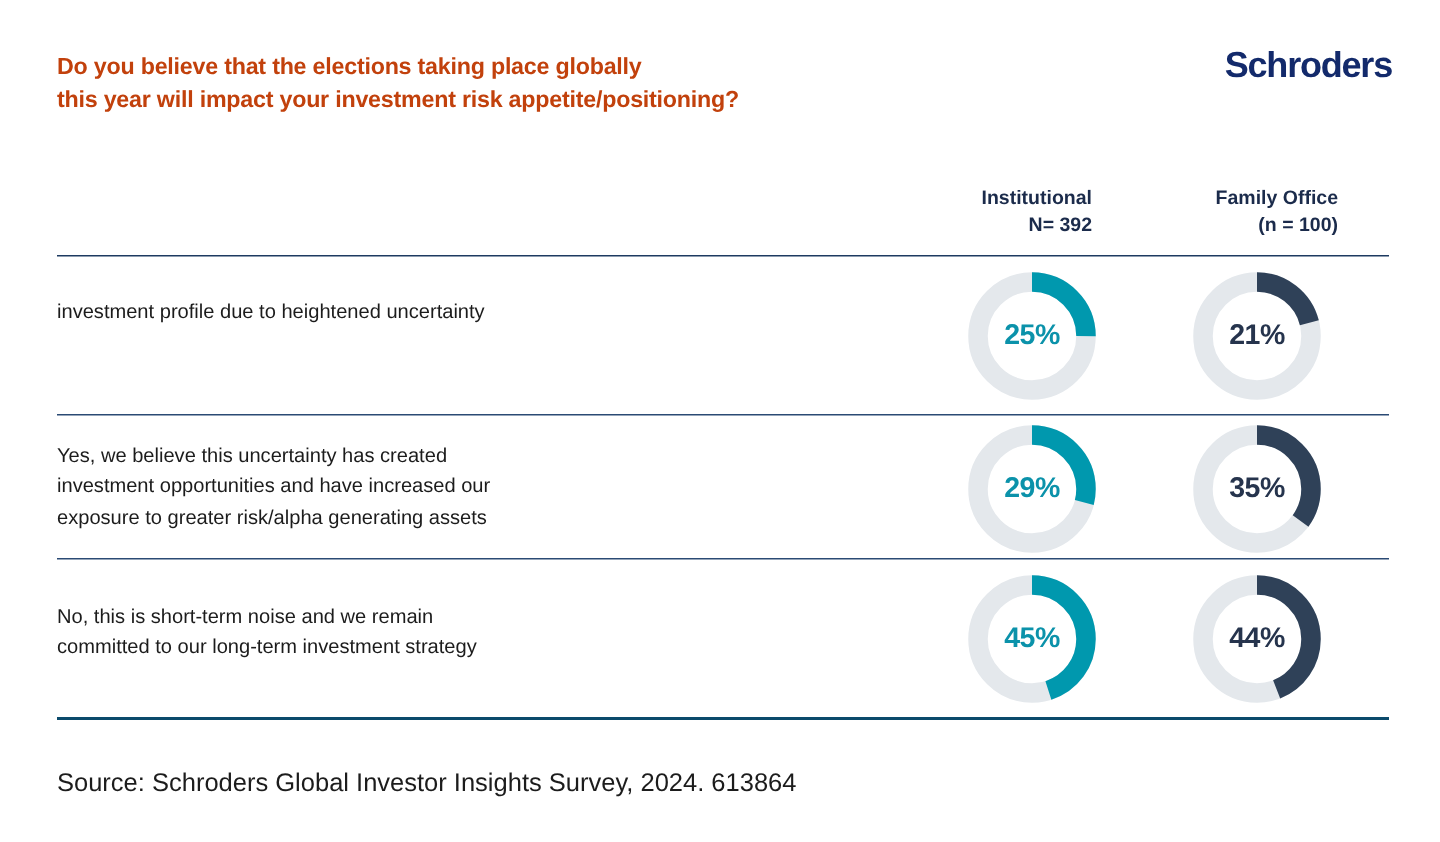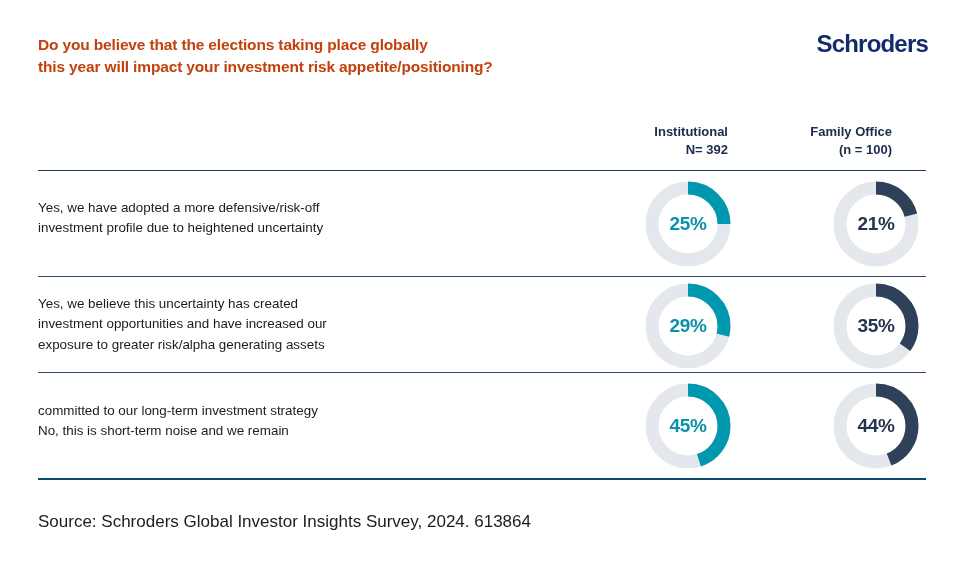--- a/index.html
+++ b/index.html
@@ -90,21 +90,21 @@
   #row-1 .row-label { top: 16px; }
   #row-2 .row-label { top: 27px; }
   .row-label .rl-line { display: block; white-space: nowrap; }
 
   .donut-cell {
     position: absolute;
     width: 96px;
     height: 96px;
   }
   .donut-institutional { left: 640px; }
-  .donut-familyoffice  { left: 828px; }
+  .donut-familyoffice  { left: 790px; }
   #row-0 .donut-cell { top: 4px; }
   #row-1 .donut-cell { top: 0px; }
   #row-2 .donut-cell { top: 4px; }
 
   .donut-svg { display: block; width: 96px; height: 96px; }
 
   .donut-value {
     position: absolute;
     left: 0; top: 0;
     width: 96px; height: 96px;
@@ -150,21 +150,20 @@
     <span class="ch-line">(n = 100)</span>
   </div>
 
   <div id="rule-top" class="rule"></div>
   <div id="rule-1" class="rule"></div>
   <div id="rule-2" class="rule"></div>
   <div id="rule-bottom" class="rule"></div>
 
   <div id="row-0" class="row">
     <div class="row-label">
-      <span class="rl-line">Yes, we have adopted a more defensive/risk-off</span>
       <span class="rl-line">investment profile due to heightened uncertainty</span>
     </div>
     <div class="donut-cell donut-institutional">
       <svg class="donut-svg" viewBox="0 0 96 96">
         <circle cx="48" cy="48" r="36" fill="none" stroke="#e4e8ec" stroke-width="13"></circle>
         <circle class="arc" cx="48" cy="48" r="36" fill="none" stroke="#0098ae" stroke-width="13" transform="rotate(-90 48 48)" stroke-dasharray="56.549 226.195"></circle>
       </svg>
       <div class="donut-value v-teal">25%</div>
     </div>
     <div class="donut-cell donut-familyoffice">
@@ -193,22 +192,22 @@
       <svg class="donut-svg" viewBox="0 0 96 96">
         <circle cx="48" cy="48" r="36" fill="none" stroke="#e4e8ec" stroke-width="13"></circle>
         <circle class="arc" cx="48" cy="48" r="36" fill="none" stroke="#2f4158" stroke-width="13" transform="rotate(-90 48 48)" stroke-dasharray="79.168 226.195"></circle>
       </svg>
       <div class="donut-value v-navy">35%</div>
     </div>
   </div>
 
   <div id="row-2" class="row">
     <div class="row-label">
+      <span class="rl-line">No, this is short-term noise and we remain</span>
       <span class="rl-line">committed to our long-term investment strategy</span>
-      <span class="rl-line">No, this is short-term noise and we remain</span>
     </div>
     <div class="donut-cell donut-institutional">
       <svg class="donut-svg" viewBox="0 0 96 96">
         <circle cx="48" cy="48" r="36" fill="none" stroke="#e4e8ec" stroke-width="13"></circle>
         <circle class="arc" cx="48" cy="48" r="36" fill="none" stroke="#0098ae" stroke-width="13" transform="rotate(-90 48 48)" stroke-dasharray="101.788 226.195"></circle>
       </svg>
       <div class="donut-value v-teal">45%</div>
     </div>
     <div class="donut-cell donut-familyoffice">
       <svg class="donut-svg" viewBox="0 0 96 96">

